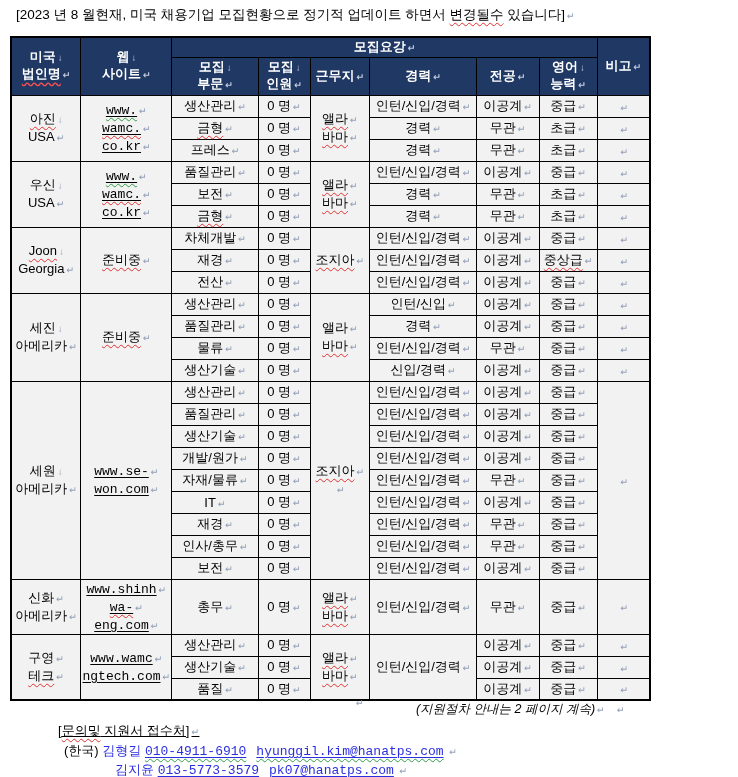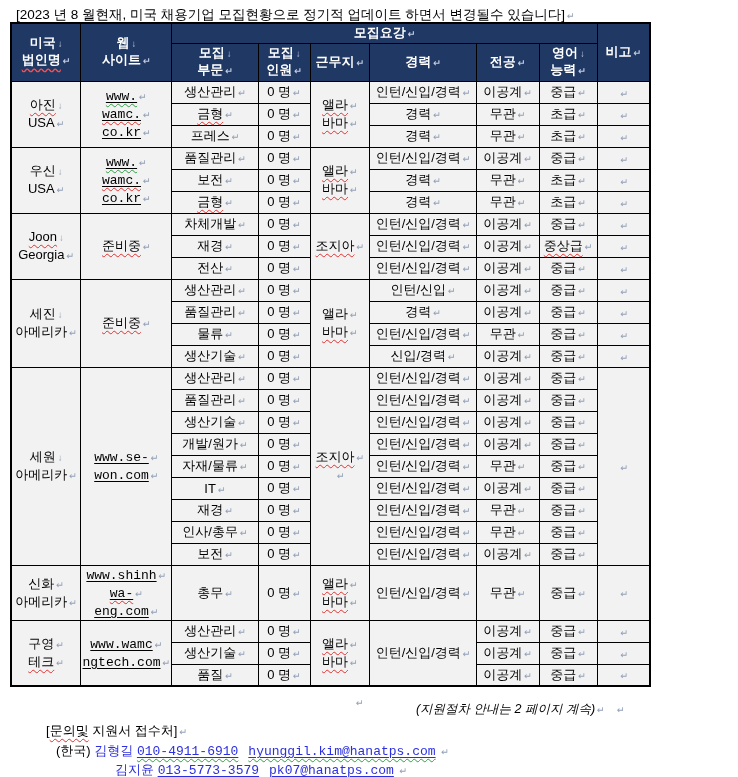--- a/index.html
+++ b/index.html
@@ -1,40 +1,40 @@
 <!DOCTYPE html>
 <html><head>
 <meta charset="utf-8">
 <style>
   html,body{margin:0;padding:0;}
   .page{position:relative;width:651px;height:777px;background:#ffffff;overflow:hidden;
         font-family:"Liberation Sans","DejaVu Sans",sans-serif;color:#000;}
   .title{position:absolute;left:16px;top:6px;font-size:13.5px;white-space:nowrap;}
-  .tblwrap{position:absolute;left:10px;top:22px;}
+  .tblwrap{position:absolute;left:10px;top:36px;}
   table{border-collapse:collapse;table-layout:fixed;border:2px solid #000;}
   th,td{border:1px solid #000;padding:0 1px;text-align:center;vertical-align:middle;
         white-space:nowrap;overflow:visible;}
   thead th{background:#1f3864;color:#ffffff;font-weight:bold;font-size:13px;}
   tbody td{background:#f2f2f2;font-size:13px;}
   tr.h1{height:20px;} tr.h2{height:38px;}
   .cl{line-height:17px;}
   .hl{line-height:16px;}
   .pm{color:#93a1b8;font-size:9.5px;margin-left:2px;}
   thead .pm{color:#c3cce0;}
   .ul{text-decoration:underline;text-underline-offset:2px;text-decoration-thickness:1px;font-family:Liberation Mono, monospace;}
   .wr{text-decoration:underline wavy #e03131;text-decoration-thickness:1px;text-underline-offset:2.5px;}
   .wg{text-decoration:underline wavy #2f9e44;text-decoration-thickness:1px;text-underline-offset:2.5px;}
   thead .wr{text-decoration:underline wavy #ff5050;}
   .rail{position:absolute;left:722px;top:28px;}
   .rail .ritem{display:flex;align-items:center;}
   .rail .pm{margin:0;}
   .belowpm{position:absolute;top:692px;left:0;width:718px;text-align:center;}
   .continue{position:absolute;top:701px;right:26px;font-style:italic;font-size:12.5px;}
-  .c-head{position:absolute;top:722px;left:46px;font-size:13px;}
-  .c-line1{position:absolute;top:742px;left:56px;font-size:13px;}
+  .c-head{position:absolute;top:722px;left:58px;font-size:13px;text-decoration:underline;}
+  .c-line1{position:absolute;top:742px;left:64px;font-size:13px;}
   .c-line2{position:absolute;top:761px;left:115px;font-size:13px;}
   .blue{color:#2b2fe0;}
   .gap{display:inline-block;width:10px;}
 </style>
 </head>
 <body>
 
 <div class="page">
 
   <div class="title"><span>[2023 년 8 월현재, 미국 채용기업 모집현황으로 정기적 업데이트 하면서 </span><span class="wr">변경될수</span><span> 있습니다]</span><span class="pm">↵</span></div>

